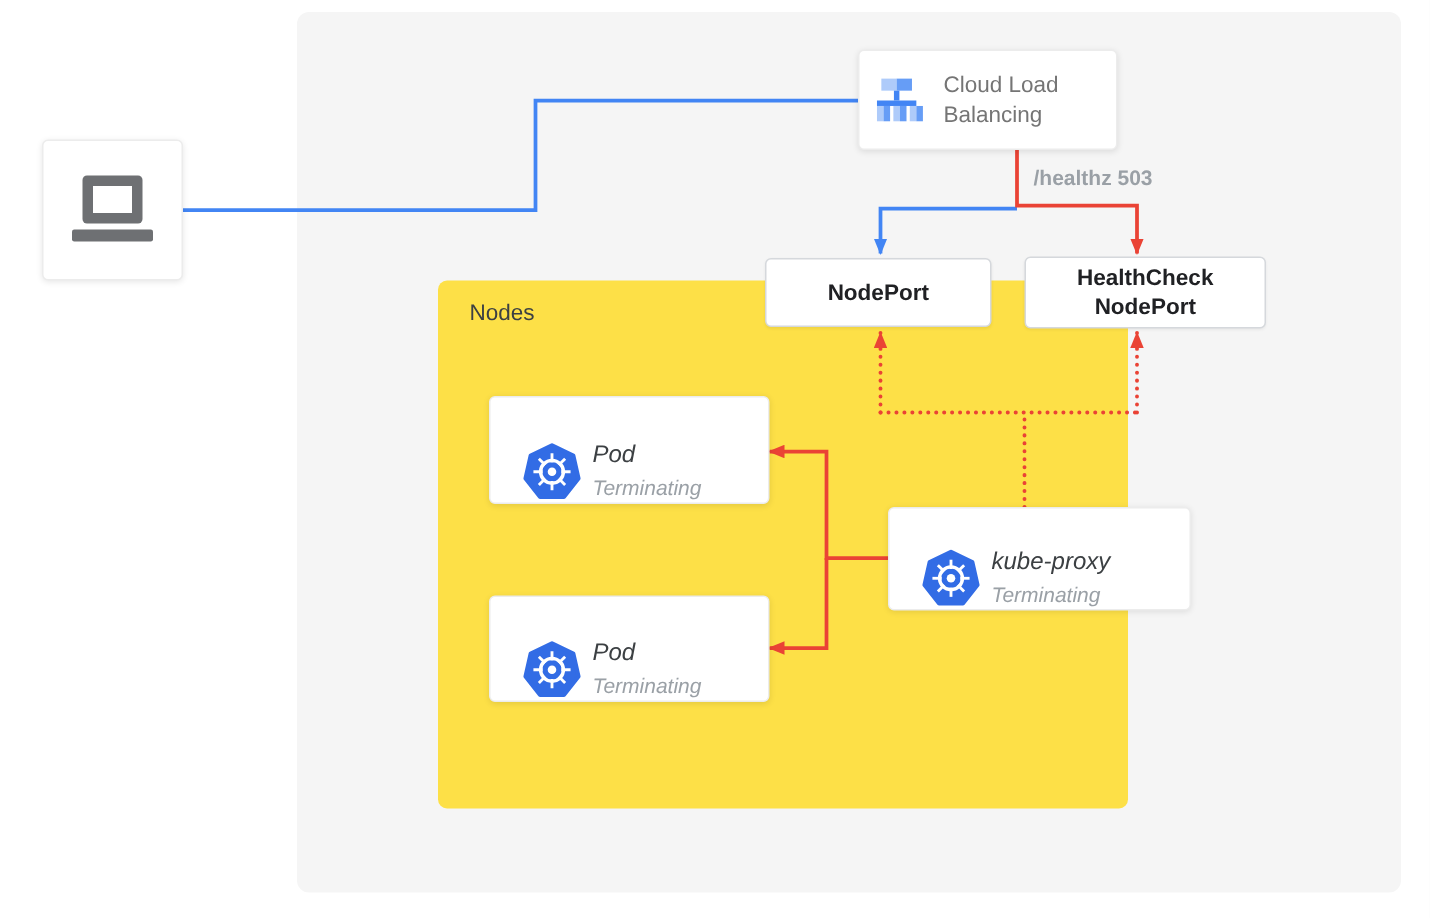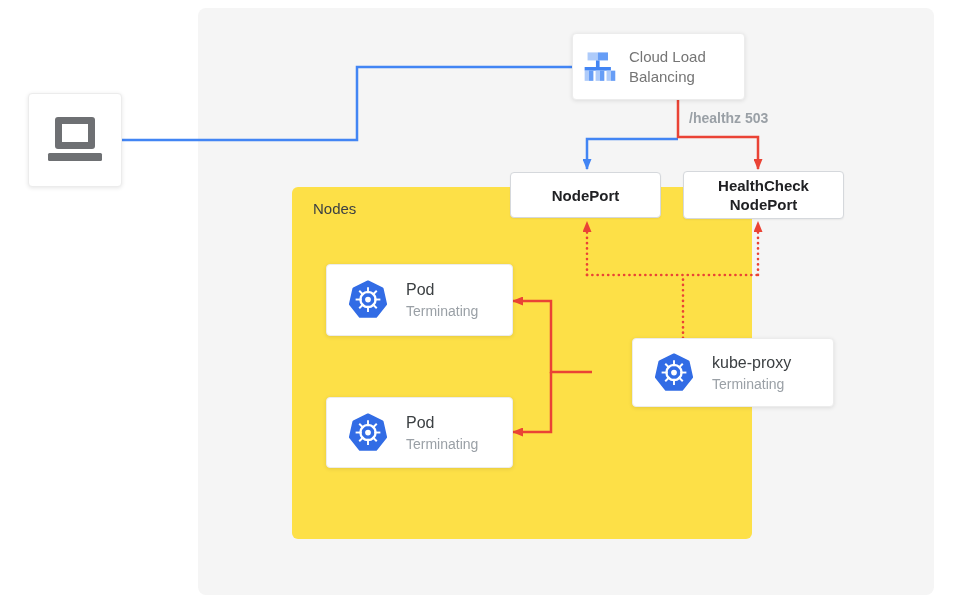--- a/index.html
+++ b/index.html
@@ -22,27 +22,27 @@
         font-weight:bold;color:#202124;}
 
   #laptop-card{left:28px;top:93px;width:94px;height:94px;display:flex;align-items:center;justify-content:center;}
 
   #clb-card{left:572px;top:33px;width:173px;height:67px;display:flex;align-items:center;gap:13px;padding:0 8px;}
   #clb-card .label{font-size:15px;line-height:20px;color:#757575;}
 
   #nodeport-card{left:510px;top:172px;width:151px;height:46px;font-size:15px;}
   #hc-card{left:683px;top:171px;width:161px;height:48px;font-size:15px;line-height:19px;}
 
-  .entity{display:flex;align-items:center;gap:18px;padding:0 0 0 21px;}
+  .entity{display:flex;align-items:flex-end;gap:7px;padding:0 0 0 21px;font-style:italic;}
   .entity .title{font-size:16px;color:#3c4043;line-height:22px;}
   .entity .subtitle{font-size:14px;color:#9aa0a6;line-height:20px;}
 
   #pod1-card{left:326px;top:264px;width:187px;height:72px;}
   #pod2-card{left:326px;top:397px;width:187px;height:71px;}
-  #kproxy-card{left:592px;top:338px;width:202px;height:69px;margin-left:40px;}
+  #kproxy-card{left:592px;top:338px;width:202px;height:69px;}
 
   #healthz-label{position:absolute;left:689px;top:110px;z-index:3;
     font-size:14px;font-weight:bold;color:#9aa0a6;}
 </style>
 </head>
 <body>
 
 <div id="canvas">
 
   <div id="outer-panel" class="panel"></div>

